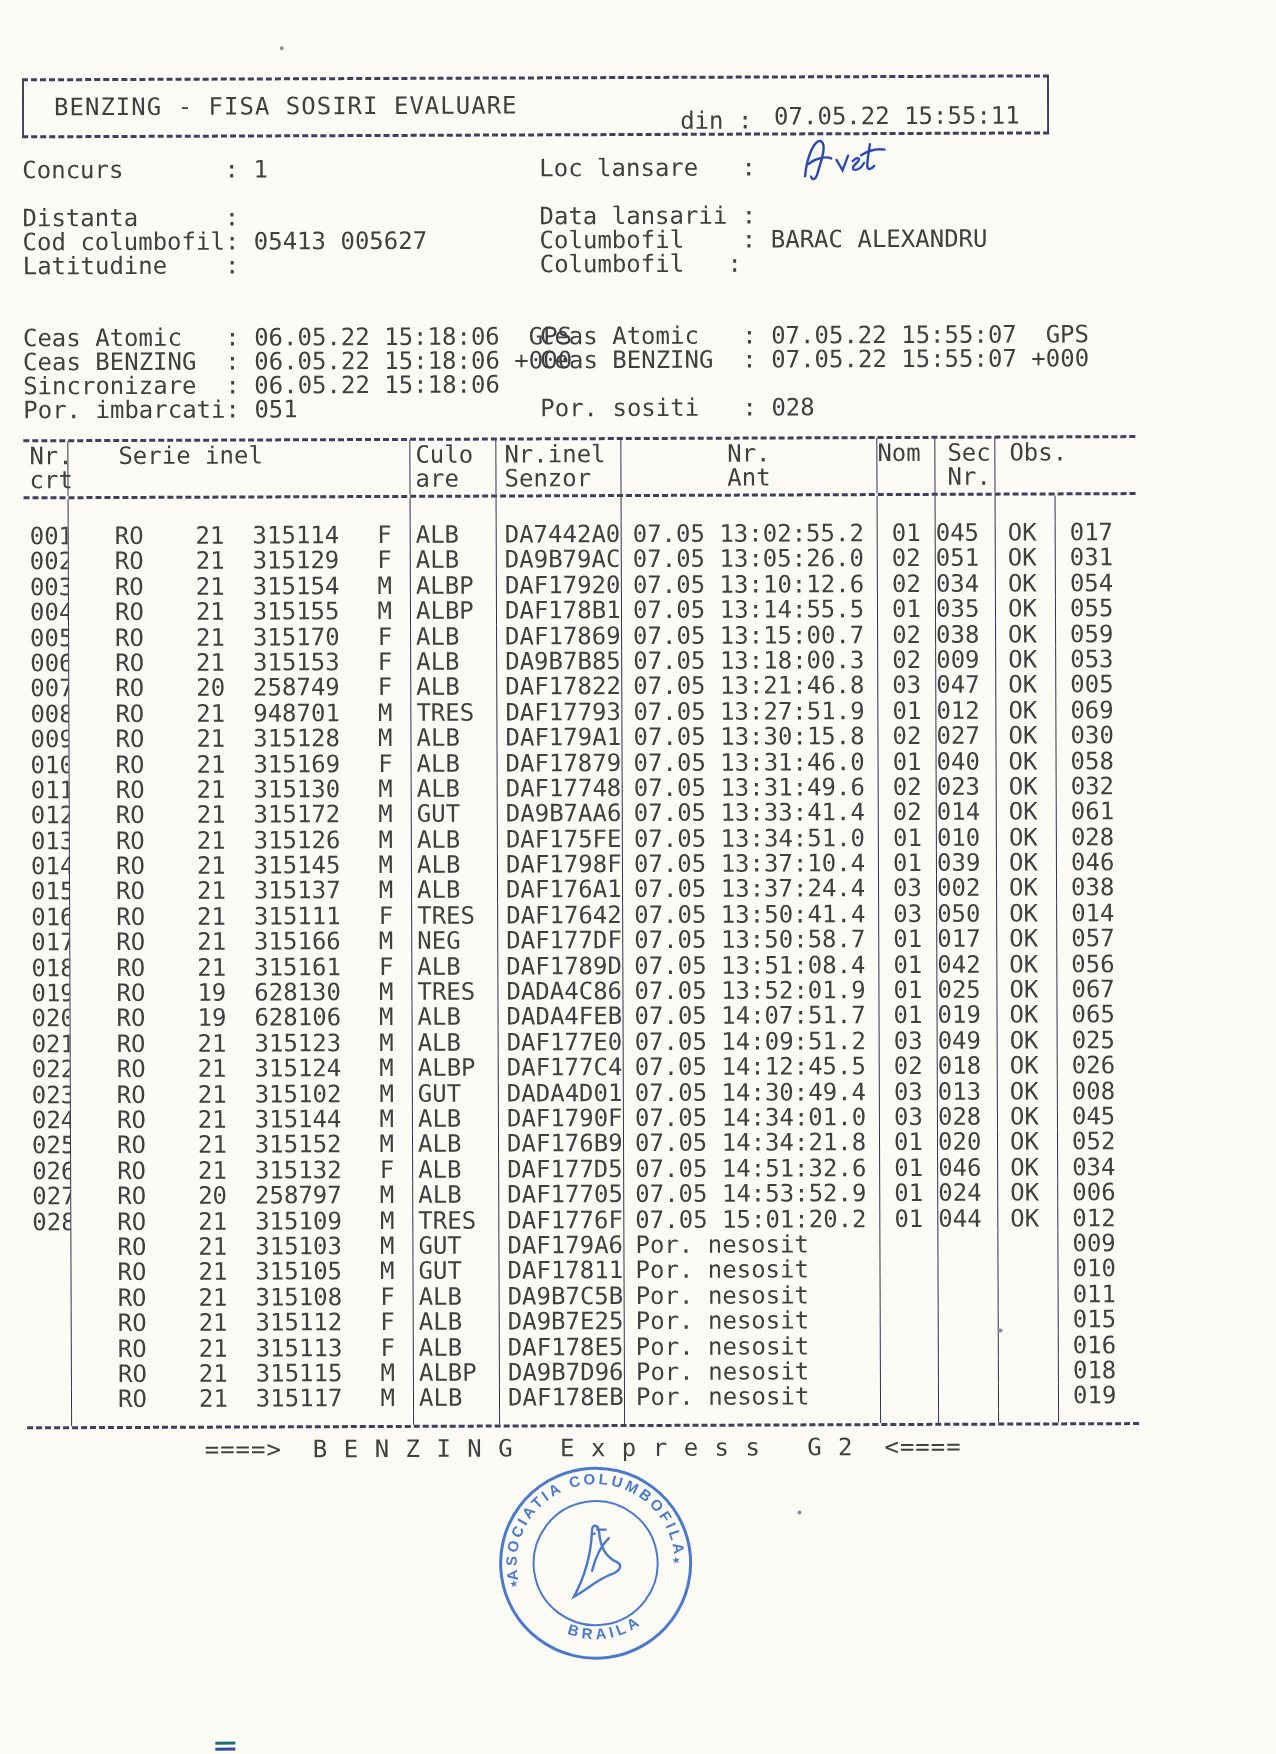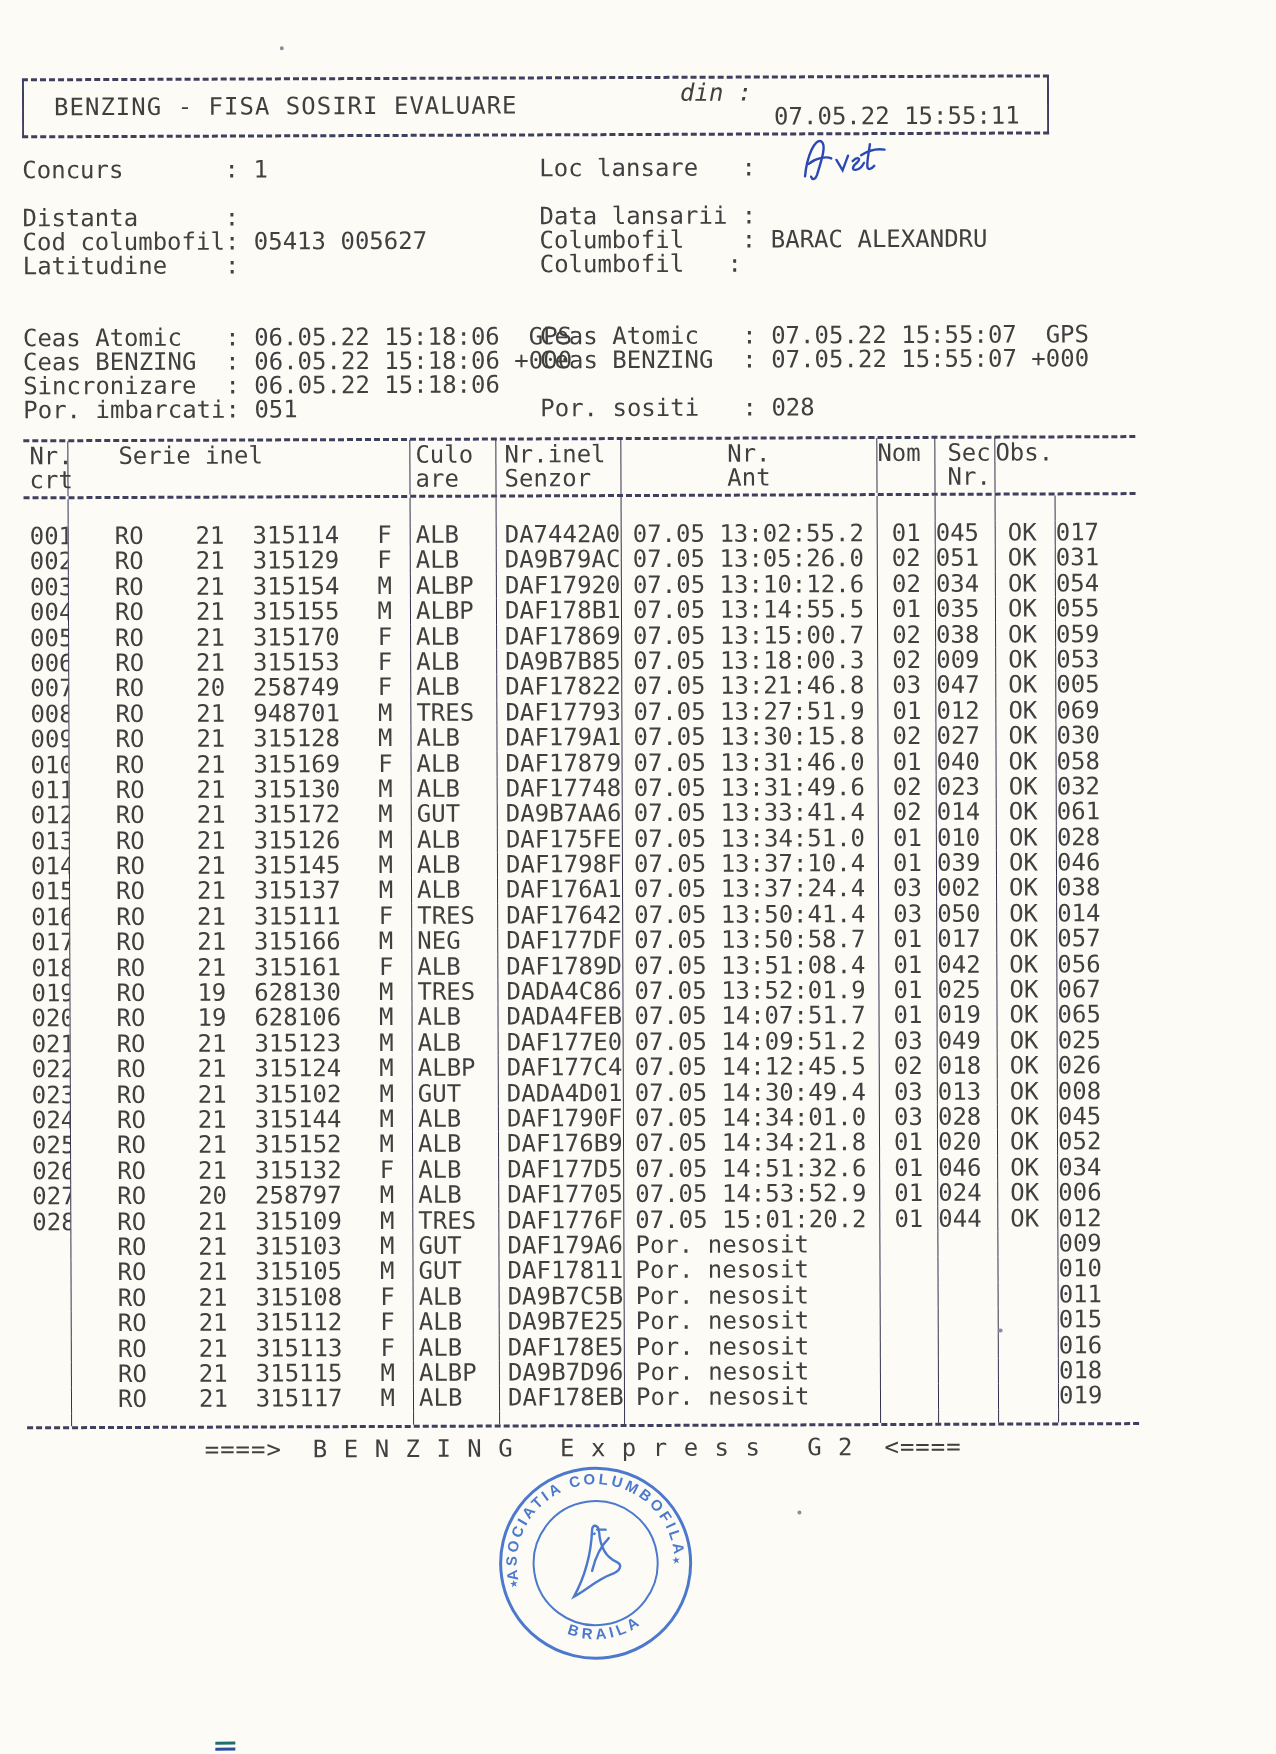--- a/index.html
+++ b/index.html
@@ -5,21 +5,21 @@
   html,body{margin:0;padding:0;background:#e8e8e4;}
   .page{position:relative;width:1276px;height:1754px;background:#fcfbf6;overflow:hidden;
         font-family:"DejaVu Sans Mono",monospace;color:#404040;}
   .tilt{position:absolute;inset:0;transform:rotate(-0.22deg);}
 
   
   .hdr-box{position:absolute;left:25px;top:76px;width:1023px;height:54px;
            border-top:3px dashed #3f3f5e;border-bottom:3px dashed #3f3f5e;
            border-left:2px solid #3f3f5e;border-right:2px solid #3f3f5e;}
   .hdr-title{position:absolute;left:30px;top:12px;font-size:24px;letter-spacing:1px;white-space:pre;}
-  .hdr-din{position:absolute;left:656px;top:0;font-size:24px;white-space:pre;font-style:italic;}
+  .hdr-din{position:absolute;left:656px;top:28px;font-size:24px;white-space:pre;}
   .hdr-din-value{position:absolute;left:750px;top:24px;font-size:24px;white-space:pre;}
 
   
   .info{position:absolute;left:0;top:156px;width:1276px;}
   .info-row{position:relative;height:24px;font-size:24px;line-height:24px;white-space:pre;}
   .info-left{position:absolute;left:25px;}
   .info-right{position:absolute;left:542px;}
 
   
   .signature{position:absolute;left:800px;top:130px;transform:rotate(-6deg);}
@@ -38,21 +38,21 @@
   .trow .c:first-child{border-left:none;}
   .spacer-top{height:25px;} .spacer-bot{height:13px;}
   .col-nr{padding-left:6px;}
   .h-serie{padding-left:50px;}
   .col-culo{padding-left:5px;}
   .col-senzor{padding-left:8px;}
   .col-sosire{padding-left:11px;}
   .col-ant{text-align:center;}
   .col-nom{}
   .col-sec{padding-left:12px;}
-  .col-obs{}
+  .col-obs{padding-left:14px;}
   .serie-flex{display:flex;}
   .s-co{margin-left:46px;} .s-yr{margin-left:52px;} .s-ring{margin-left:28px;}
   .s-sex{margin-left:auto;margin-right:18px;}
 
   
   .footer{position:absolute;left:25px;top:1434px;width:1112px;text-align:center;
           font-size:24px;white-space:pre;letter-spacing:1px;}
 
   
   .stamp{position:absolute;left:480px;top:1450px;opacity:.85;transform:rotate(-8deg);}

